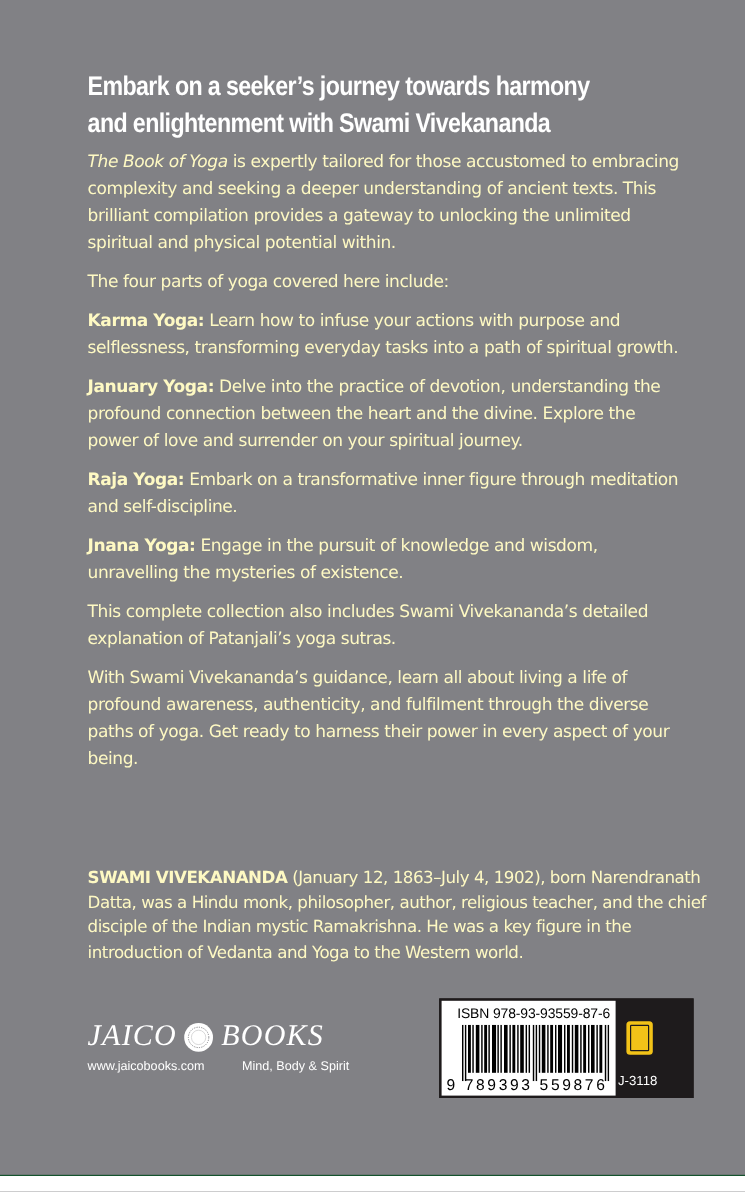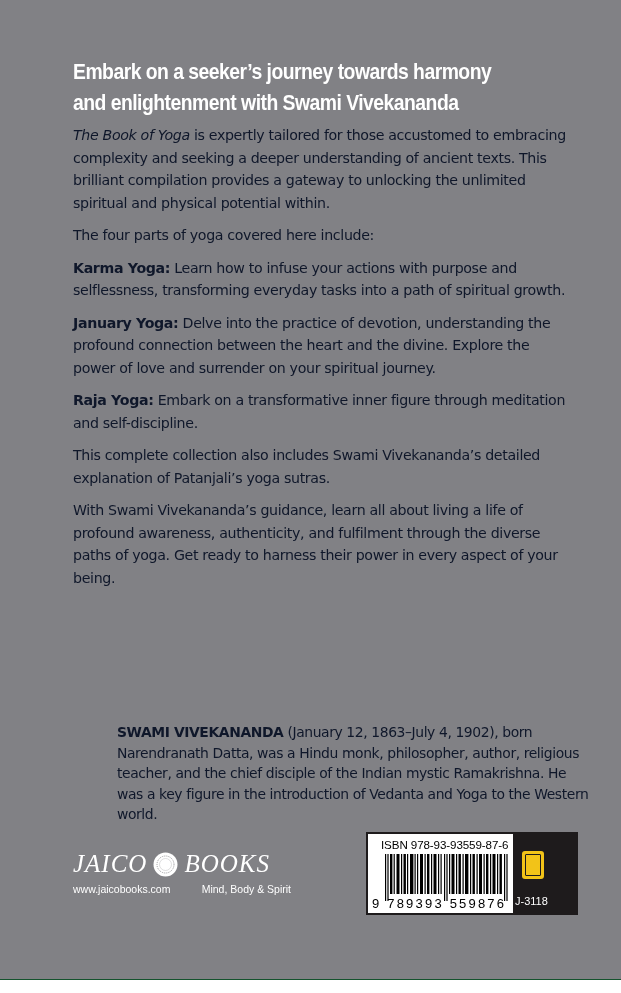--- a/index.html
+++ b/index.html
@@ -27,26 +27,26 @@
     transform-origin: left top;
     width: 580px;
     margin: 0 0 6px 0;
   }
   .para {
     font-family: "DejaVu Sans", sans-serif;
     font-size: 14.2px;
     line-height: 22.5px;
     letter-spacing: -0.35px;
     margin: 0 0 10px 0;
-    color: #0f172a;
+    color: #fef9c3;
   }
   .para em { font-style: italic; }
   .para b { font-weight: bold; }
   .bio { position: absolute; left: 73px; top: 722px; width: 520px; color:#f7f7f7; }
-  .bio .para { font-size: 13.9px; line-height: 20.5px; letter-spacing: -0.4px; margin-left: 44px; }
+  .bio .para { font-size: 13.9px; line-height: 20.5px; letter-spacing: -0.4px; }
 
   .publisher { position: absolute; left: 73px; top: 851px; color: #fff; }
   .pub-row { display: flex; align-items: center; font-style: italic; }
   .pub-word {
     font-family: "Liberation Serif", serif;
     font-size: 25px; letter-spacing: 1px; line-height: 26px;
   }
   .sun-logo { width: 25px; height: 25px; margin: 0 6px; display: inline-block; }
   .pub-sub {
     display: flex; justify-content: space-between; width: 218px;
@@ -98,20 +98,21 @@
       <div>and enlightenment with Swami Vivekananda</div>
     </div>
 
     <p class="para"><em>The Book of Yoga</em><span> is expertly tailored for those accustomed to embracing complexity and seeking a deeper understanding of ancient texts. This brilliant compilation provides a gateway to unlocking the unlimited spiritual and physical potential within.</span></p>
 
     <p class="para">The four parts of yoga covered here include:</p>
 
     <p class="para"><b>Karma Yoga:</b><span> Learn how to infuse your actions with purpose and selflessness, transforming everyday tasks into a path of spiritual growth.</span></p>
     <p class="para"><b>January Yoga:</b><span> Delve into the practice of devotion, understanding the profound connection between the heart and the divine. Explore the power of love and surrender on your spiritual journey.</span></p>
     <p class="para"><b>Raja Yoga:</b><span> Embark on a transformative inner figure through meditation and self-discipline.</span></p>
+    <p class="para"><b>Jnana Yoga:</b><span> Engage in the pursuit of knowledge and wisdom, unravelling the mysteries of existence.</span></p>
 
     <p class="para">This complete collection also includes Swami Vivekananda’s detailed explanation of Patanjali’s yoga sutras.</p>
     <p class="para">With Swami Vivekananda’s guidance, learn all about living a life of profound awareness, authenticity, and fulfilment through the diverse paths of yoga. Get ready to harness their power in every aspect of your being.</p>
   </div>
 
   <div class="bio">
     <p class="para"><b>SWAMI VIVEKANANDA</b><span> (January 12, 1863–July 4, 1902), born Narendranath Datta, was a Hindu monk, philosopher, author, religious teacher, and the chief disciple of the Indian mystic Ramakrishna. He was a key figure in the introduction of Vedanta and Yoga to the Western world.</span></p>
   </div>
 
   <div class="publisher">

